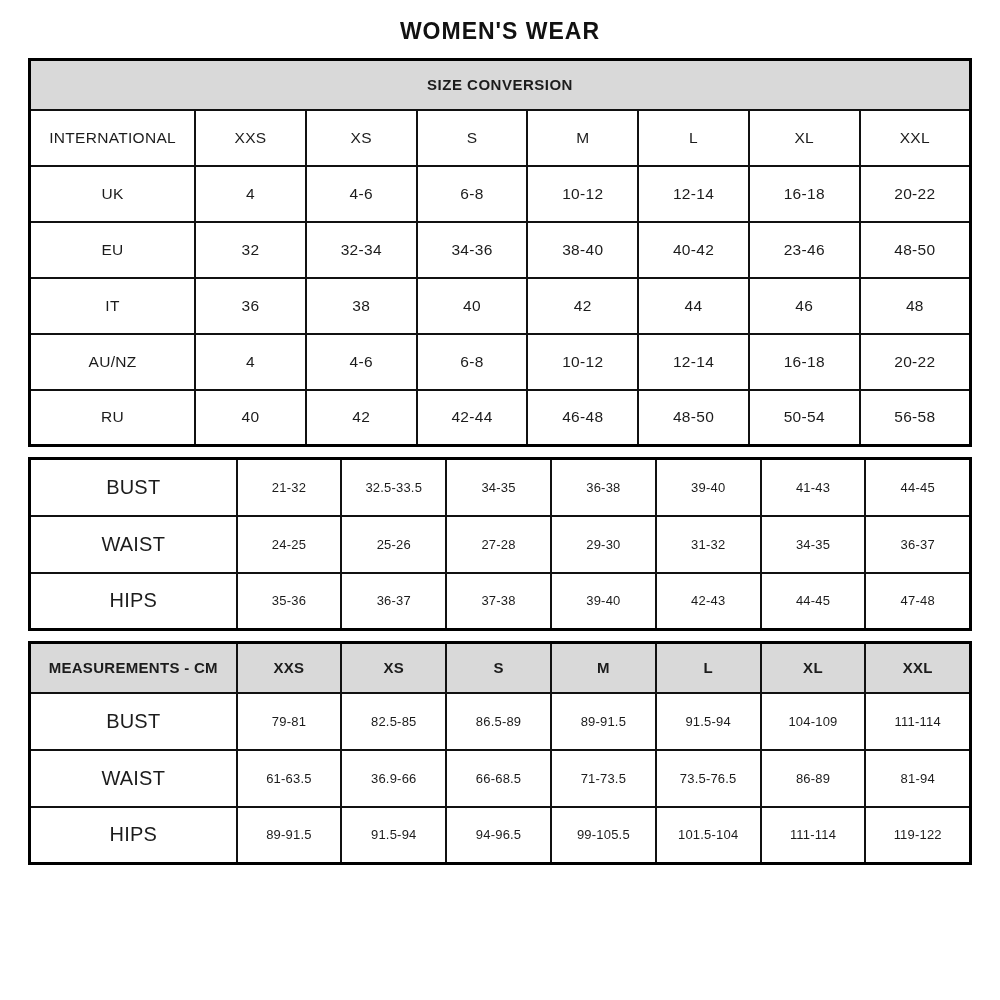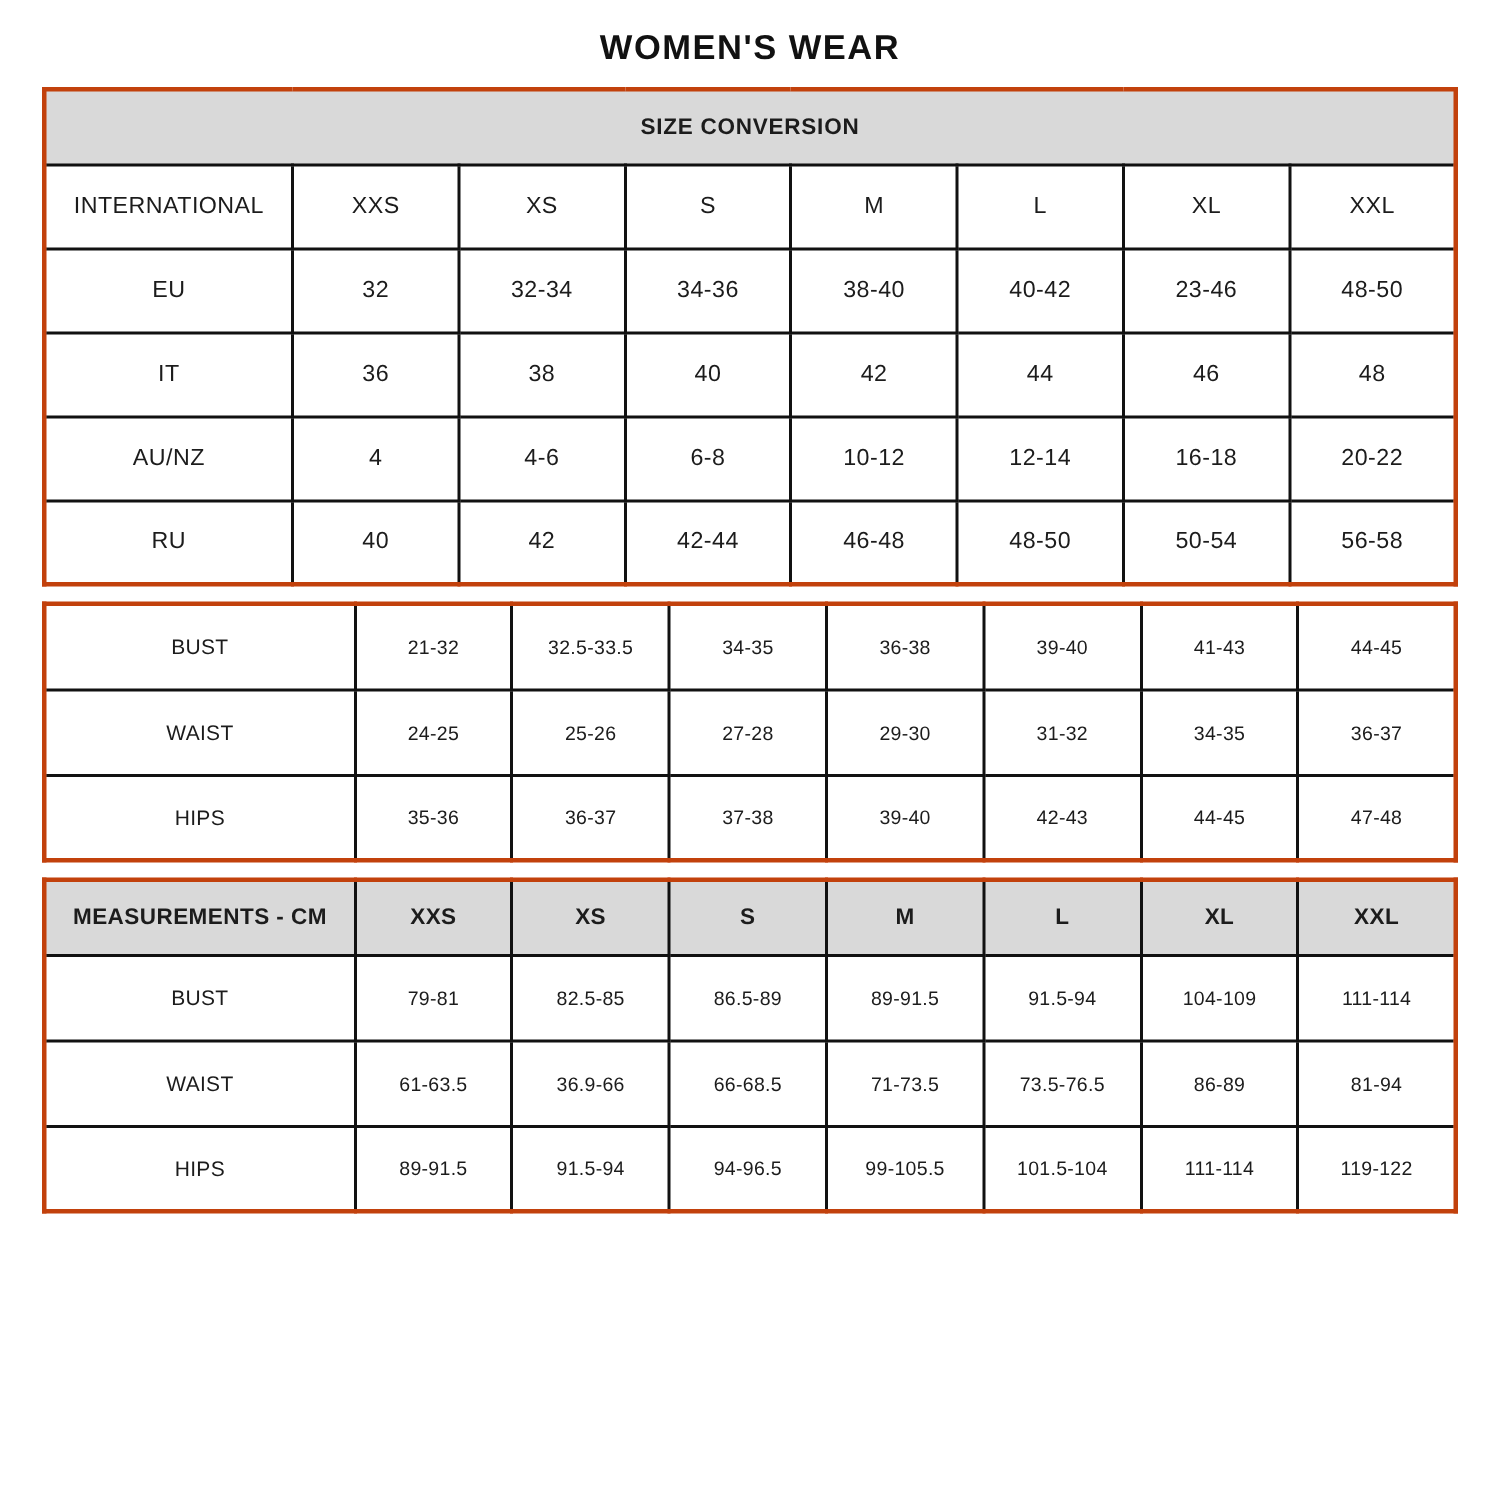--- a/index.html
+++ b/index.html
@@ -21,21 +21,21 @@
     letter-spacing: 1px;
     margin: 6px 0 13px 0;
     color: #111111;
   }
   table {
     width: 100%;
     border-collapse: collapse;
     table-layout: fixed;
   }
   .tbl {
-    border: 3px solid #c2410c;
+    border: 3px solid #000000;
     margin-bottom: 10px;
   }
   td {
     border: 2px solid #111111;
     text-align: center;
     vertical-align: middle;
     padding: 0 4px;
     background: #ffffff;
   }
   
@@ -49,21 +49,21 @@
   .t1 td { height: 56px; font-size: 15.5px; letter-spacing: 0.3px; }
   
   .t2 .head-cell {
     background: #d9d9d9;
     font-weight: bold;
     font-size: 15px;
     letter-spacing: 0.3px;
     height: 50px;
   }
   .t2 td { height: 57px; font-size: 13px; letter-spacing: 0.2px; }
-  .t2 td.row-label { font-size: 14px; }
+  .t2 td.row-label { font-size: 20px; }
 </style>
 </head>
 <body>
 
 <div class="page">
 
   <div class="page-title">WOMEN'S WEAR</div>
 
   <table class="tbl t1">
     <colgroup>
@@ -84,20 +84,30 @@
         <td>INTERNATIONAL</td>
         <td>XXS</td>
         <td>XS</td>
         <td>S</td>
         <td>M</td>
         <td>L</td>
         <td>XL</td>
         <td>XXL</td>
       </tr>
       <tr>
+        <td>UK</td>
+        <td>4</td>
+        <td>4-6</td>
+        <td>6-8</td>
+        <td>10-12</td>
+        <td>12-14</td>
+        <td>16-18</td>
+        <td>20-22</td>
+      </tr>
+      <tr>
         <td>EU</td>
         <td>32</td>
         <td>32-34</td>
         <td>34-36</td>
         <td>38-40</td>
         <td>40-42</td>
         <td>23-46</td>
         <td>48-50</td>
       </tr>
       <tr>

